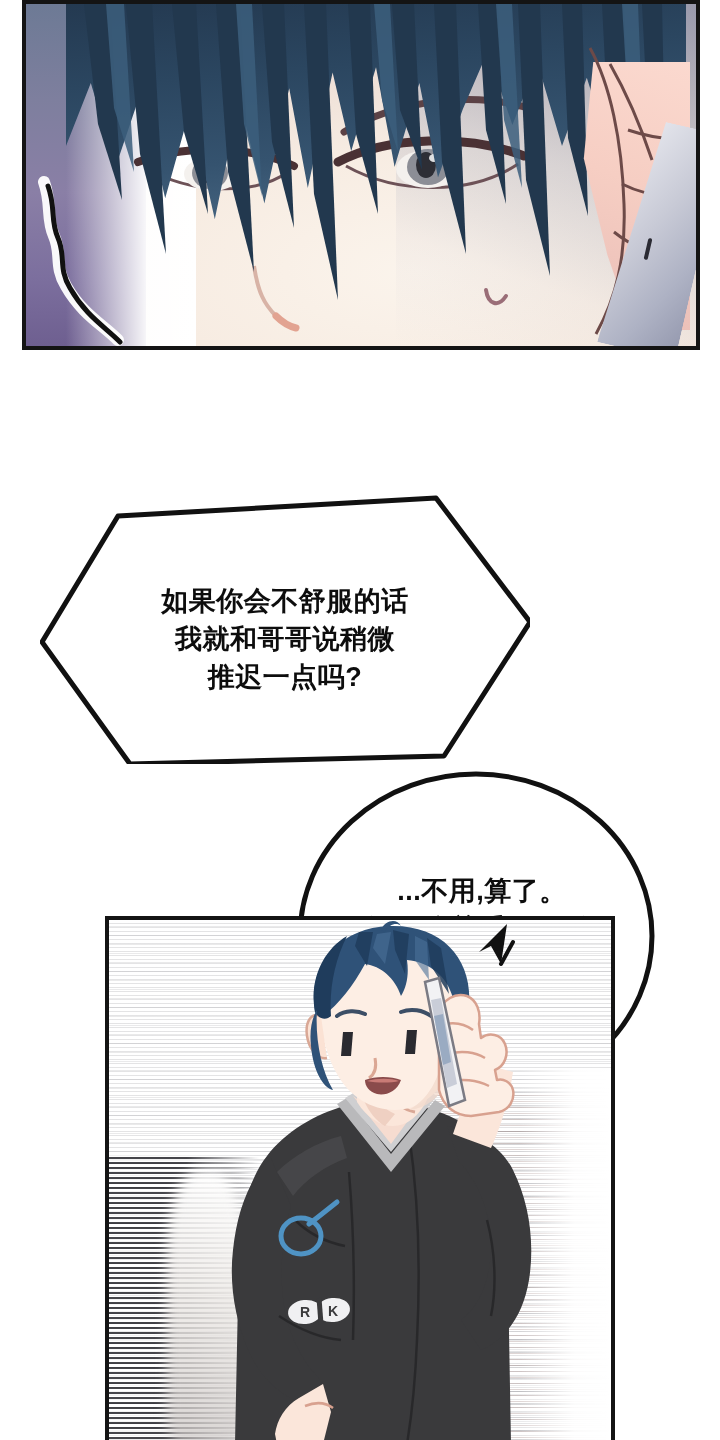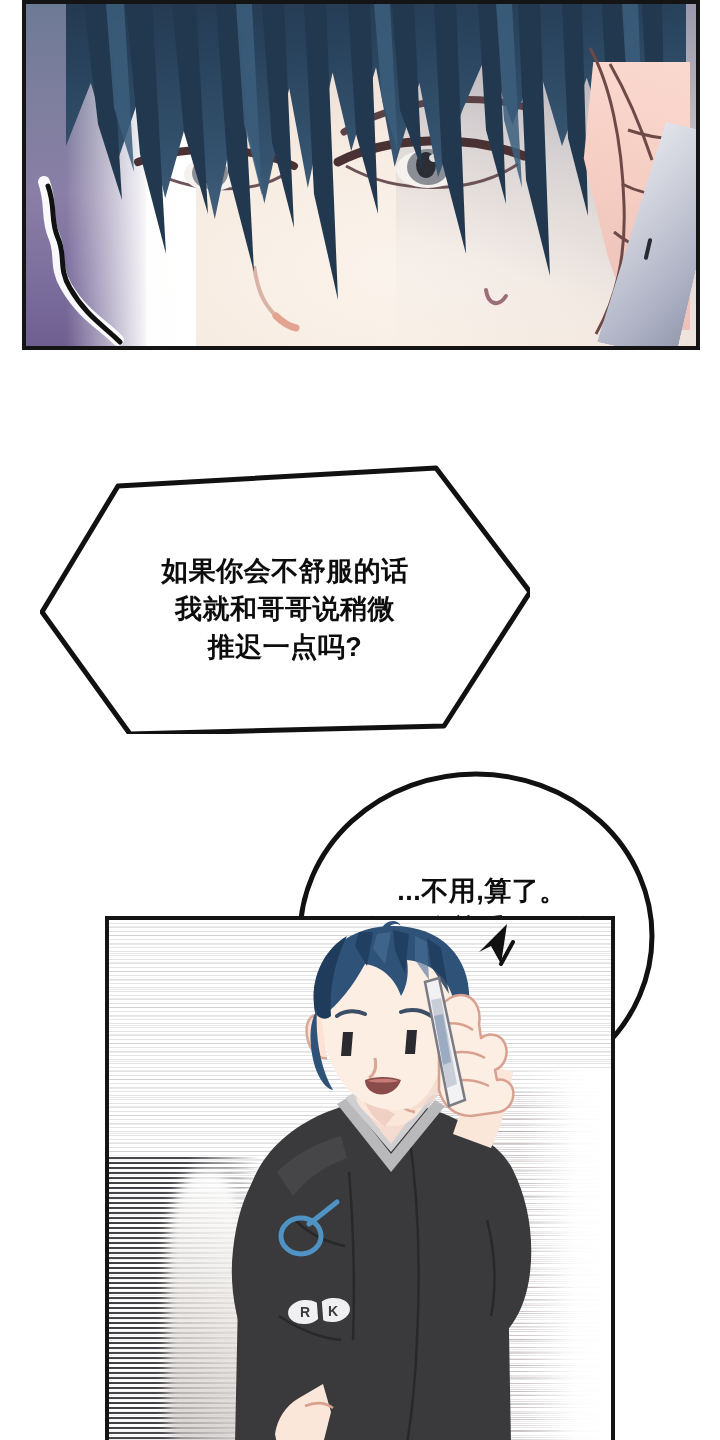--- a/index.html
+++ b/index.html
@@ -87,21 +87,21 @@
   }
   .p1-phone-slot {
     position:absolute; right:46px; top:234px; width:4px; height:22px;
     background:#2a2a33; transform: rotate(13deg); border-radius:2px;
   }
 
   
   .bubble-hex {
     position: absolute;
     left: 40px;
-    top: 464px;
+    top: 494px;
     width: 490px;
     height: 270px;
   }
   .bubble-hex svg { position:absolute; left:0; top:0; }
   .bubble-hex .txt {
     position: absolute;
     left: 0; right: 0;
     top: 88px;
     text-align: center;
     font-size: 27px;

